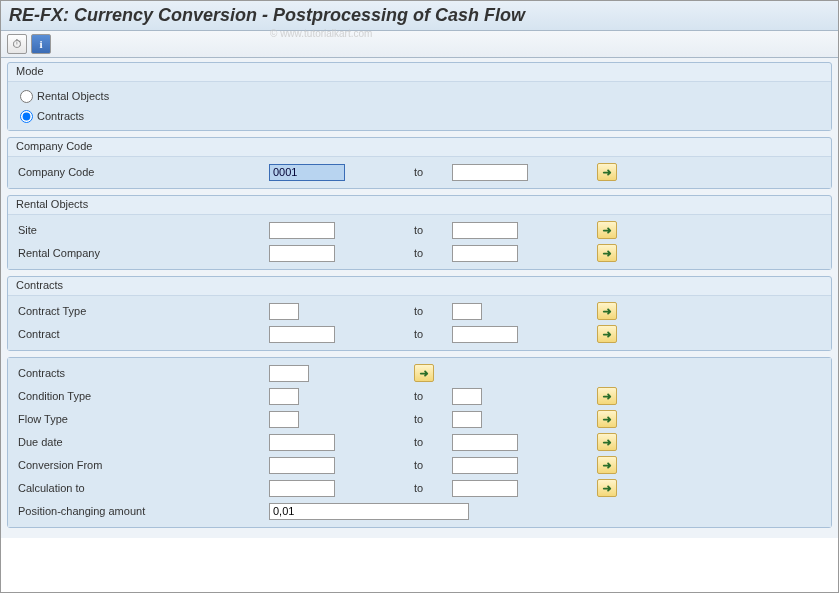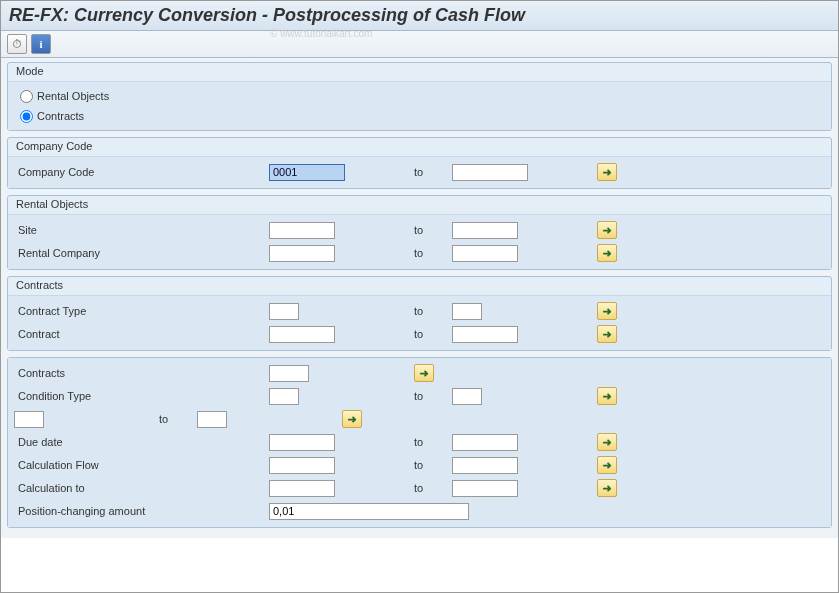--- a/index.html
+++ b/index.html
@@ -263,20 +263,21 @@
         <div class="field-from"><input type="text" style="width: 30px;"></div>
         <div class="gap1"></div>
         <div class="to-label">to</div>
         <div class="field-to"><input type="text" style="width: 30px;"></div>
         <div class="gap2"></div>
         <div class="multi-btn">
             <span>➜</span>
           </div>
       </div>
       <div class="row">
+        <div class="label">Flow Type</div>
         <div class="field-from"><input type="text" style="width: 30px;"></div>
         <div class="gap1"></div>
         <div class="to-label">to</div>
         <div class="field-to"><input type="text" style="width: 30px;"></div>
         <div class="gap2"></div>
         <div class="multi-btn">
             <span>➜</span>
           </div>
       </div>
       <div class="row">
@@ -284,21 +285,21 @@
         <div class="field-from"><input type="text" class="wider" style=""></div>
         <div class="gap1"></div>
         <div class="to-label">to</div>
         <div class="field-to"><input type="text" class="wider" style=""></div>
         <div class="gap2"></div>
         <div class="multi-btn">
             <span>➜</span>
           </div>
       </div>
       <div class="row">
-        <div class="label">Calculation Flow</div>
+        <div class="label">Conversion From</div>
         <div class="field-from"><input type="text" class="wider" style=""></div>
         <div class="gap1"></div>
         <div class="to-label">to</div>
         <div class="field-to"><input type="text" class="wider" style=""></div>
         <div class="gap2"></div>
         <div class="multi-btn">
             <span>➜</span>
           </div>
       </div>
       <div class="row">

